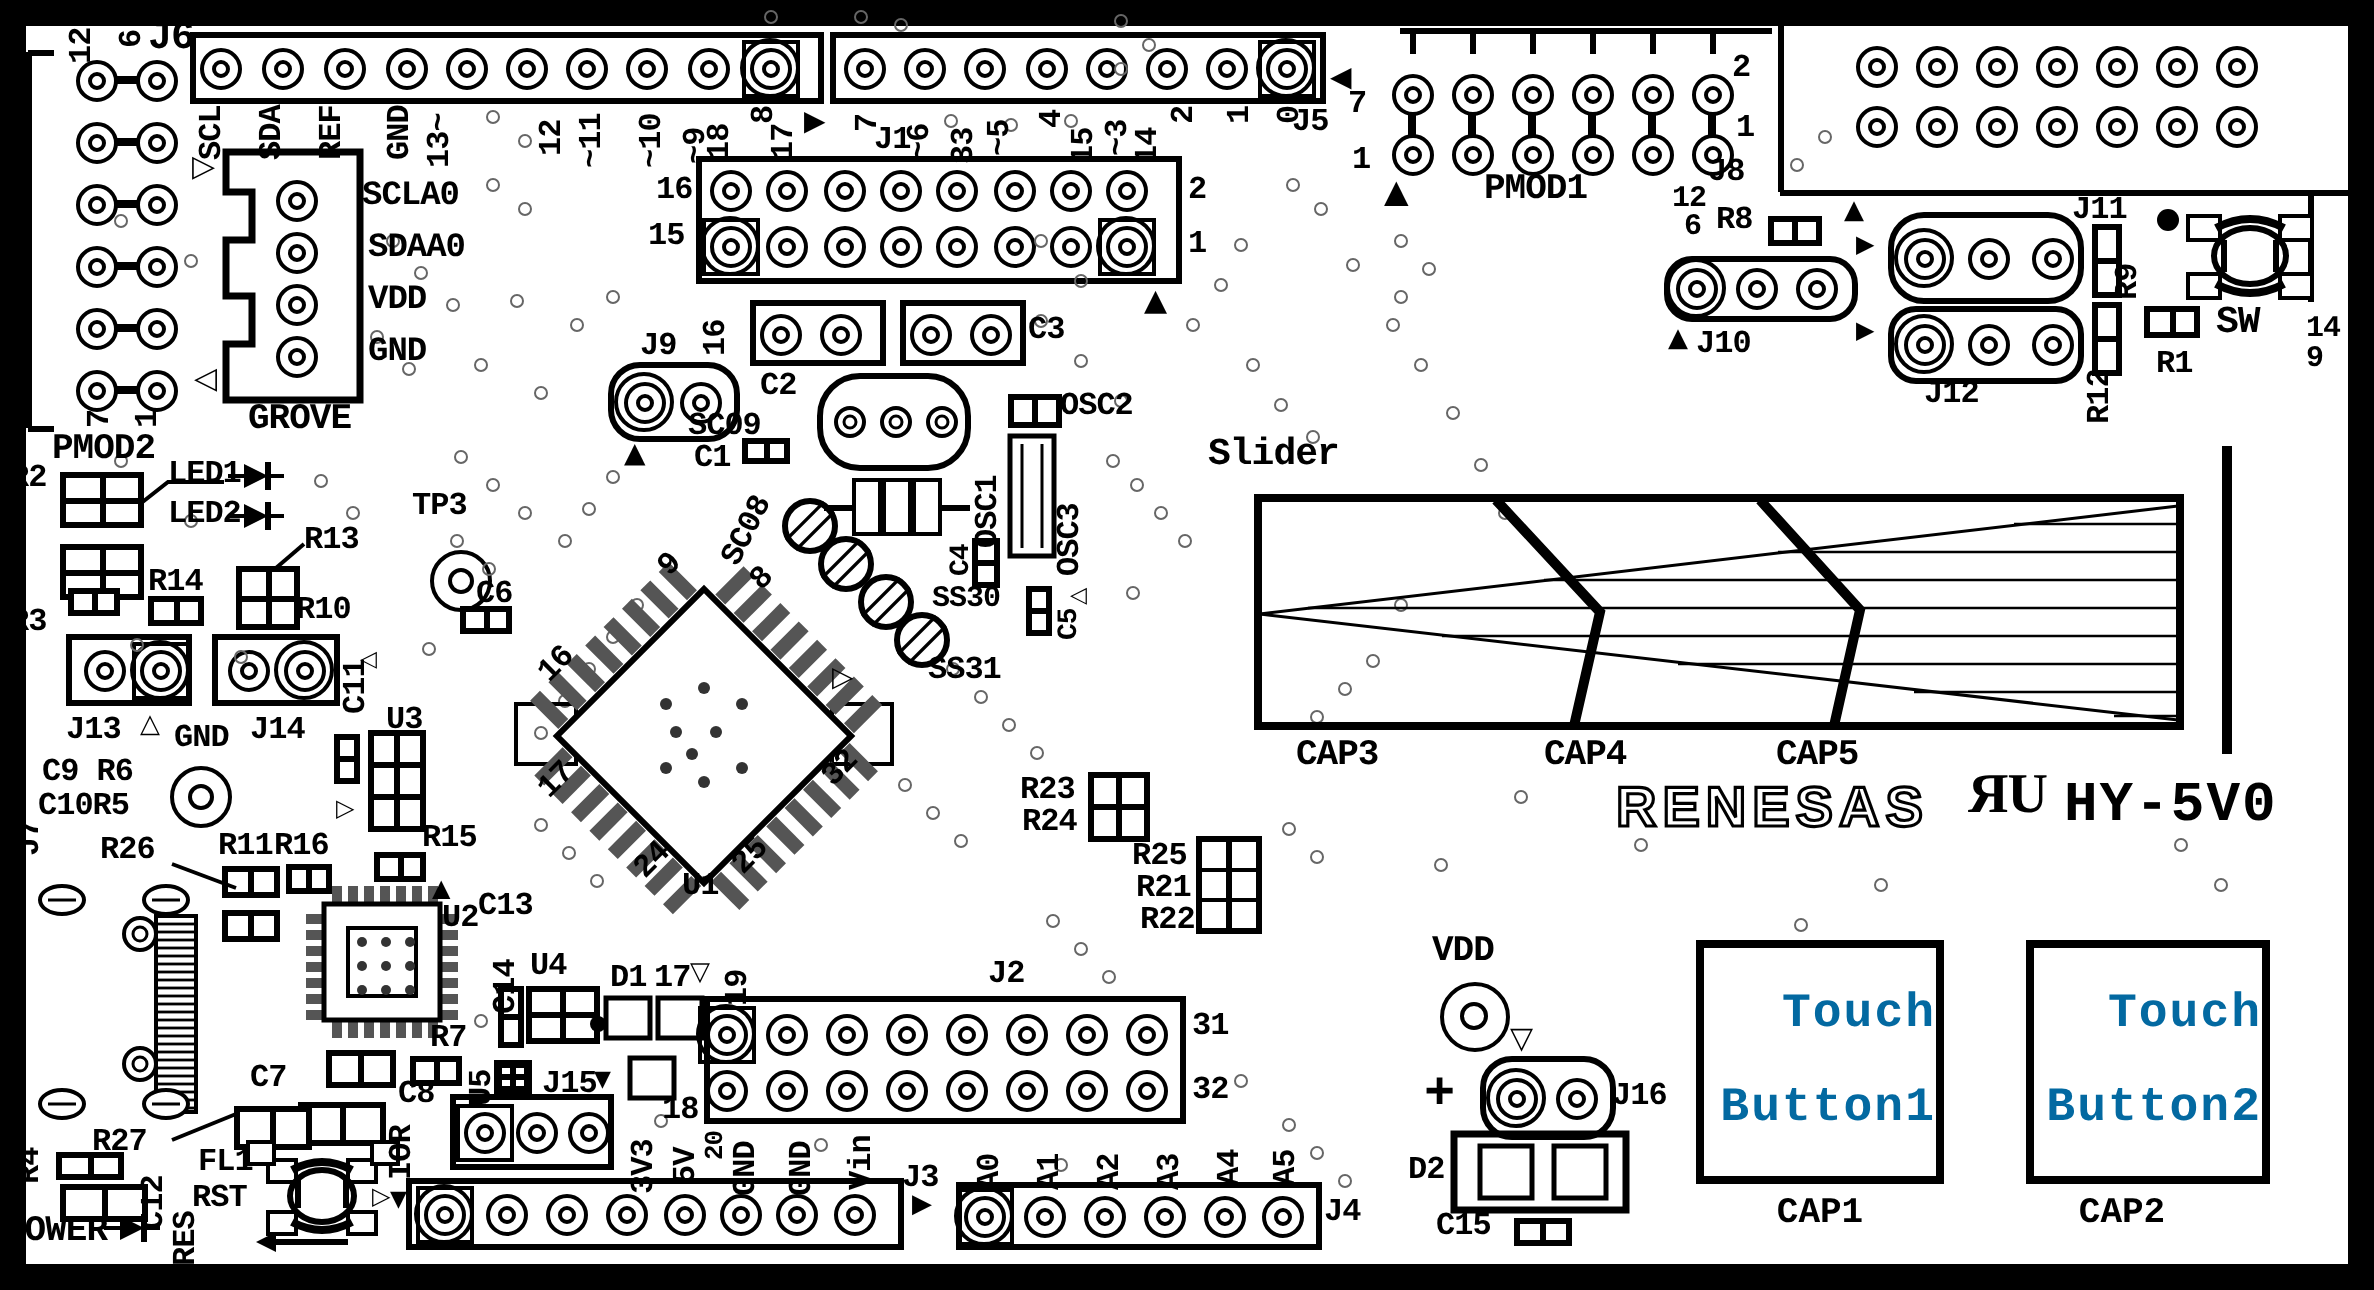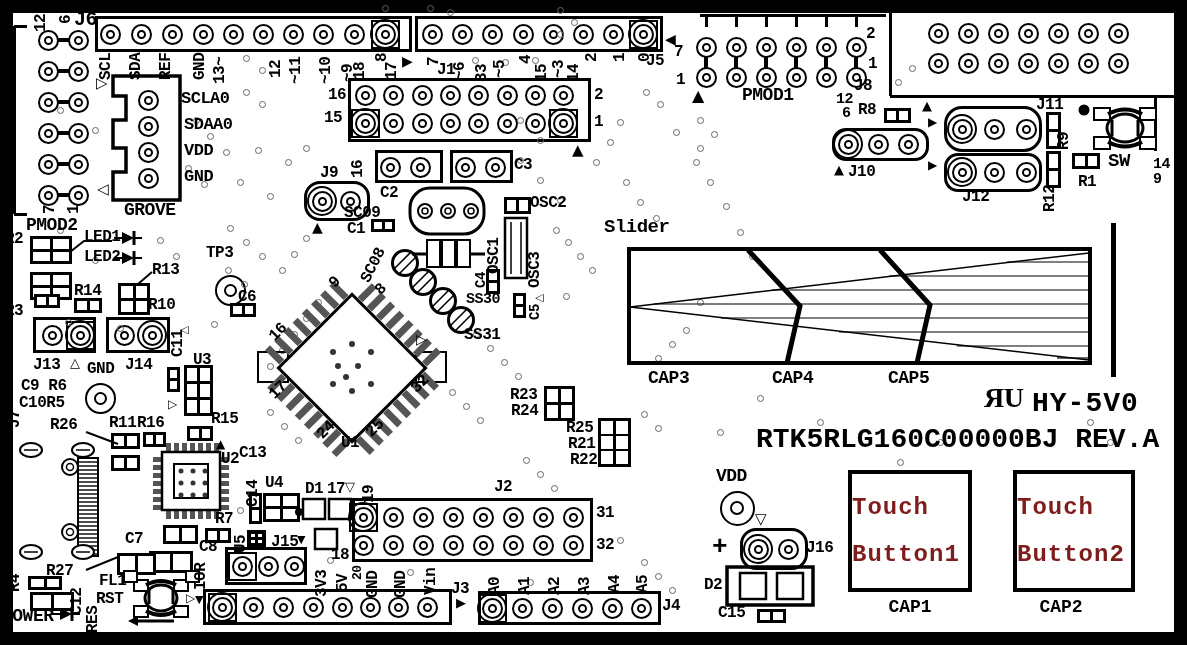--- a/index.html
+++ b/index.html
@@ -19,22 +19,22 @@
   .hole i{border:2px solid #000;border-radius:50%;box-sizing:border-box;display:block;background:#fff}
   .ringx{position:absolute;border:2.5px solid #000;border-radius:50%;box-sizing:border-box}
   .sq{position:absolute;border:2.5px solid #000;box-sizing:border-box}
   .smd{position:absolute;background:#000;display:grid;box-sizing:border-box}
   .smd i{background:#fff;display:block;width:100%;height:100%}
   .via{position:absolute;width:7px;height:7px;border:1.6px solid #666;border-radius:50%;box-sizing:border-box}
   .line{position:absolute;background:#000}
   .tri{position:absolute;line-height:1;color:#000;font-family:"DejaVu Sans",sans-serif;z-index:4}
   .slider-box{position:absolute;border:4px solid #000;box-sizing:border-box;z-index:2}
   .touch-btn{position:absolute;border:4px solid #000;box-sizing:border-box;background:#fff;
-             display:flex;flex-direction:column;justify-content:space-evenly;align-items:flex-start;
-             font-weight:bold;font-size:24px;letter-spacing:1px;z-index:4;color:#7f1d1d}
+             display:flex;flex-direction:column;justify-content:space-evenly;align-items:flex-end;
+             font-weight:bold;font-size:24px;letter-spacing:1px;z-index:4;color:#0369a1}
   .capl{position:absolute;text-align:center;font-weight:bold;font-size:18px;z-index:4;color:#000}
   .logo{font-family:"Liberation Sans",sans-serif;font-weight:800;color:#fff;
         -webkit-text-stroke:1.6px #000}
 </style>
 </head>
 <body>
 
 <div class="stage">
   <div class="board"></div>
   <div id="gen" class="lyr">
@@ -1192,16 +1192,16 @@
     <div>Button1</div>
   </div>
   <div class="capl" style="left:848px;top:597px;width:124px">CAP1</div>
 
   <div class="touch-btn" style="left:1013px;top:470px;width:122px;height:122px">
     <div>Touch</div>
     <div>Button2</div>
   </div>
   <div class="capl" style="left:1000px;top:597px;width:122px">CAP2</div>
 
+  <div class="lbl logo" style="left:808px;top:390px;font-size:28px;letter-spacing:3px">RENESAS</div>
   <div class="lbl" style="left:984px;top:384px;font-size:28px;font-family:'Liberation Serif',serif">ЯU</div>
   <div class="lbl" style="left:1032px;top:390px;font-size:28px;letter-spacing:1px">HY-5V0</div>
-  <div class="lbl" style="left:756px;top:426px;font-size:28px;letter-spacing:0px">RTK5RLG160C00000BJ REV.A</div>
 </div>
 
 </body></html>

